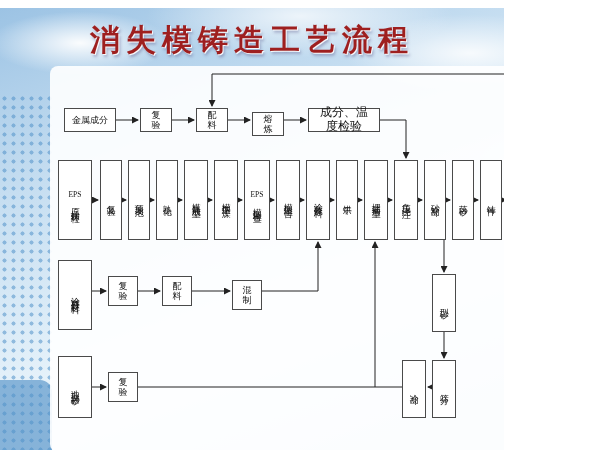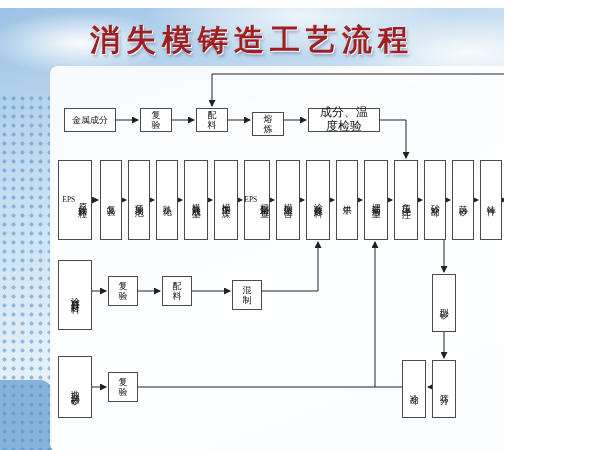--- a/index.html
+++ b/index.html
@@ -23,21 +23,21 @@
     background:rgba(255,255,255,.90); border-radius:8px 0 0 8px; }
   .title { position:absolute; top:12px; left:0; width:100%; text-align:center;
     font-size:30px; font-weight:bold; color:#9e1f1f; letter-spacing:6px;
     text-shadow:1px 1px 0 rgba(255,255,255,.9), 2px 3px 3px rgba(90,90,140,.45); }
   .node { position:absolute; box-sizing:border-box; background:#fff; border:1px solid #4a4a4a;
     color:#111; display:flex; align-items:center; justify-content:center;
     font-size:9px; line-height:1.15; text-align:center; }
   .node.h  { padding:7px; }
   .node.small { font-size:12px; }
   .node.v { writing-mode:vertical-rl; text-orientation:upright; letter-spacing:2px; }
-  .node.vc { gap:2px; }
+  .node.vc { flex-direction:column; gap:2px; }
   .node .eps { font-size:7.5px; letter-spacing:0; }
   .node .vtext { writing-mode:vertical-rl; text-orientation:upright; letter-spacing:2px; font-size:9px; }
   svg.links { position:absolute; left:0; top:0; pointer-events:none; }
   svg.links line, svg.links polyline { stroke:#222; stroke-width:1; fill:none; }
 </style>
 </head>
 <body>
 
 <div class="slide">
   <div class="corner-block"></div>

